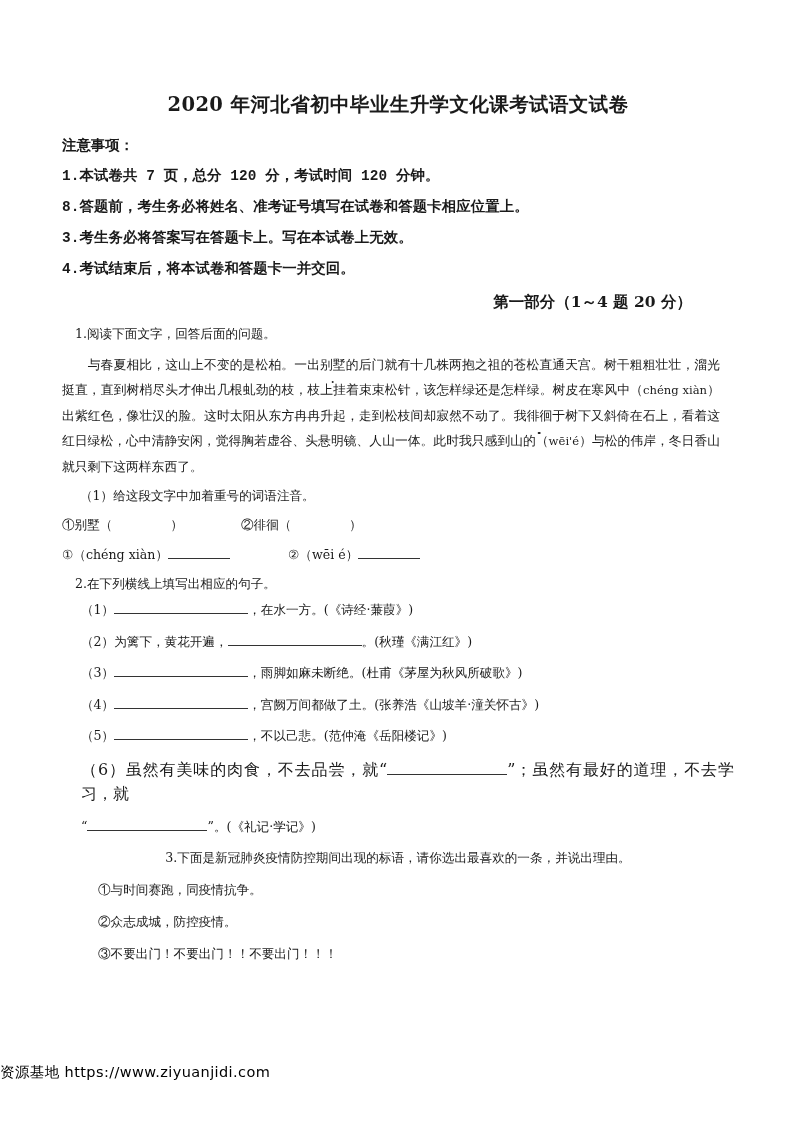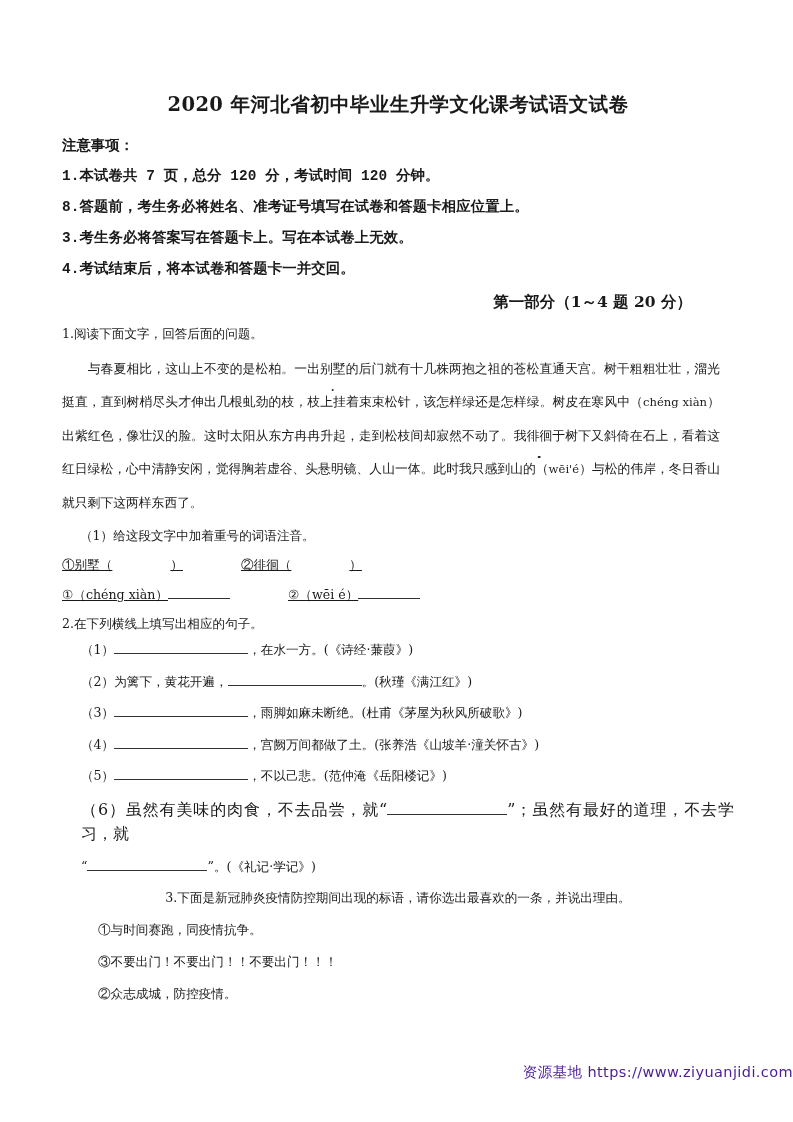--- a/index.html
+++ b/index.html
@@ -62,28 +62,28 @@
     font-size: 15.5px;
     font-weight: bold;
     margin: 14px 0 13px 0;
     line-height: 1.3;
     padding-right: 42px;
   }
 
   
   .q-stem {
     font-size: 12.6px;
-    margin: 0 0 9px 0;
+    margin: 0 0 9px 13px;
     line-height: 1.4;
   }
 
   
   .passage {
     font-size: 12.8px;
-    line-height: 33px;
+    line-height: 25px;
     text-align: justify;
     text-justify: inter-ideograph;
     margin: 0 14px 8px 0;
     font-family: "DejaVu Serif", "Liberation Serif", serif;
   }
   .passage .indent { display: inline-block; width: 2em; }
   .emph {
     position: relative;
     display: inline-block;
   }
@@ -105,21 +105,20 @@
     line-height: 1.45;
     margin: 0 0 11px 0;
     padding-left: 18px;
   }
 
   .answer-row {
     font-size: 12.6px;
     line-height: 1.45;
     margin: 0 0 11px 0;
     padding-left: 0px;
-    text-decoration: underline;
   }
   .gap-wide { display: inline-block; width: 58px; }
 
   .ul {
     display: inline-block;
     border-bottom: 1px solid #333;
     vertical-align: baseline;
     height: 0.95em;
   }
   .ul-sm   { width: 62px; }
@@ -162,23 +161,23 @@
     padding-left: 36px;
     font-family: "DejaVu Serif", "Liberation Serif", serif;
   }
 
   
   .watermark {
     position: absolute;
     left: 0;
     top: 1063px;
     width: 793px;
-    text-align: right;
+    text-align: left;
     font-size: 14.5px;
-    color: #4c1d95;
+    color: #000000;
     font-family: "DejaVu Sans", "Liberation Sans", sans-serif;
     letter-spacing: 0.4px;
   }
 </style>
 </head>
 <body>
 
 <div class="page">
 
   <div class="content">
@@ -237,20 +236,20 @@
       <span class="lbl">（6）</span><span>虽然有美味的肉食，不去品尝，就“</span><span class="ul ul-md"></span><span>”；虽然有最好的道理，不去学习，就</span>
     </div>
 
     <div class="fill-6b">
       <span>“</span><span class="ul ul-md"></span><span>”。(《礼记·学记》)</span>
     </div>
 
     <div class="q3-stem">3.下面是新冠肺炎疫情防控期间出现的标语，请你选出最喜欢的一条，并说出理由。</div>
 
     <div class="slogan">①与时间赛跑，同疫情抗争。</div>
+    <div class="slogan">②众志成城，防控疫情。</div>
     <div class="slogan">③不要出门！不要出门！！不要出门！！！</div>
-    <div class="slogan">②众志成城，防控疫情。</div>
 
   </div>
 
   <div class="watermark">资源基地 https://www.ziyuanjidi.com</div>
 
 </div>
 
 </body></html>

